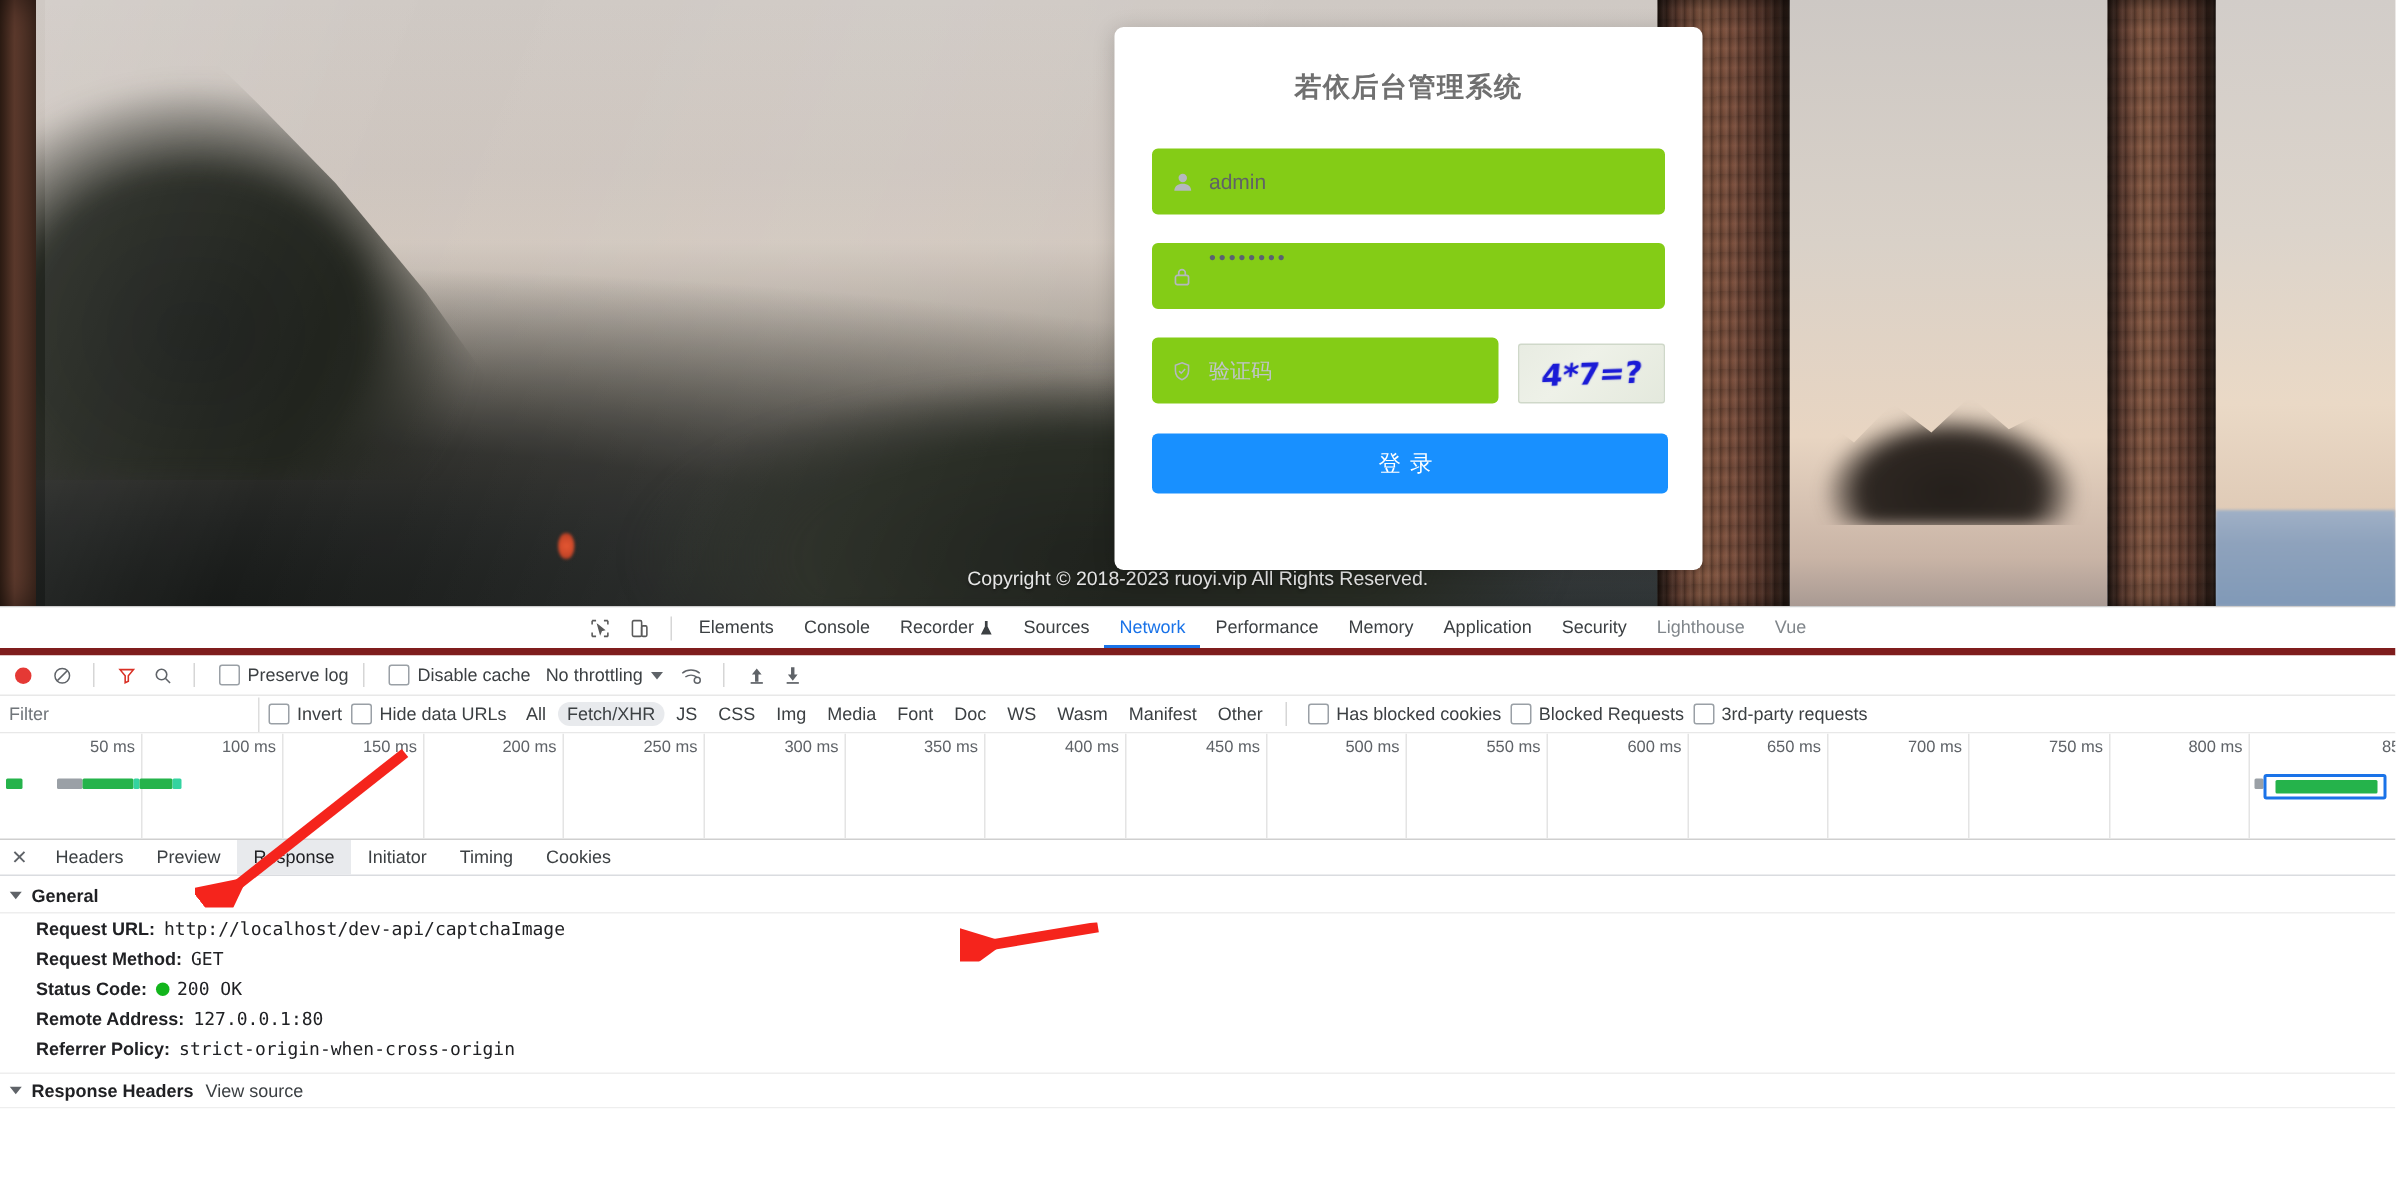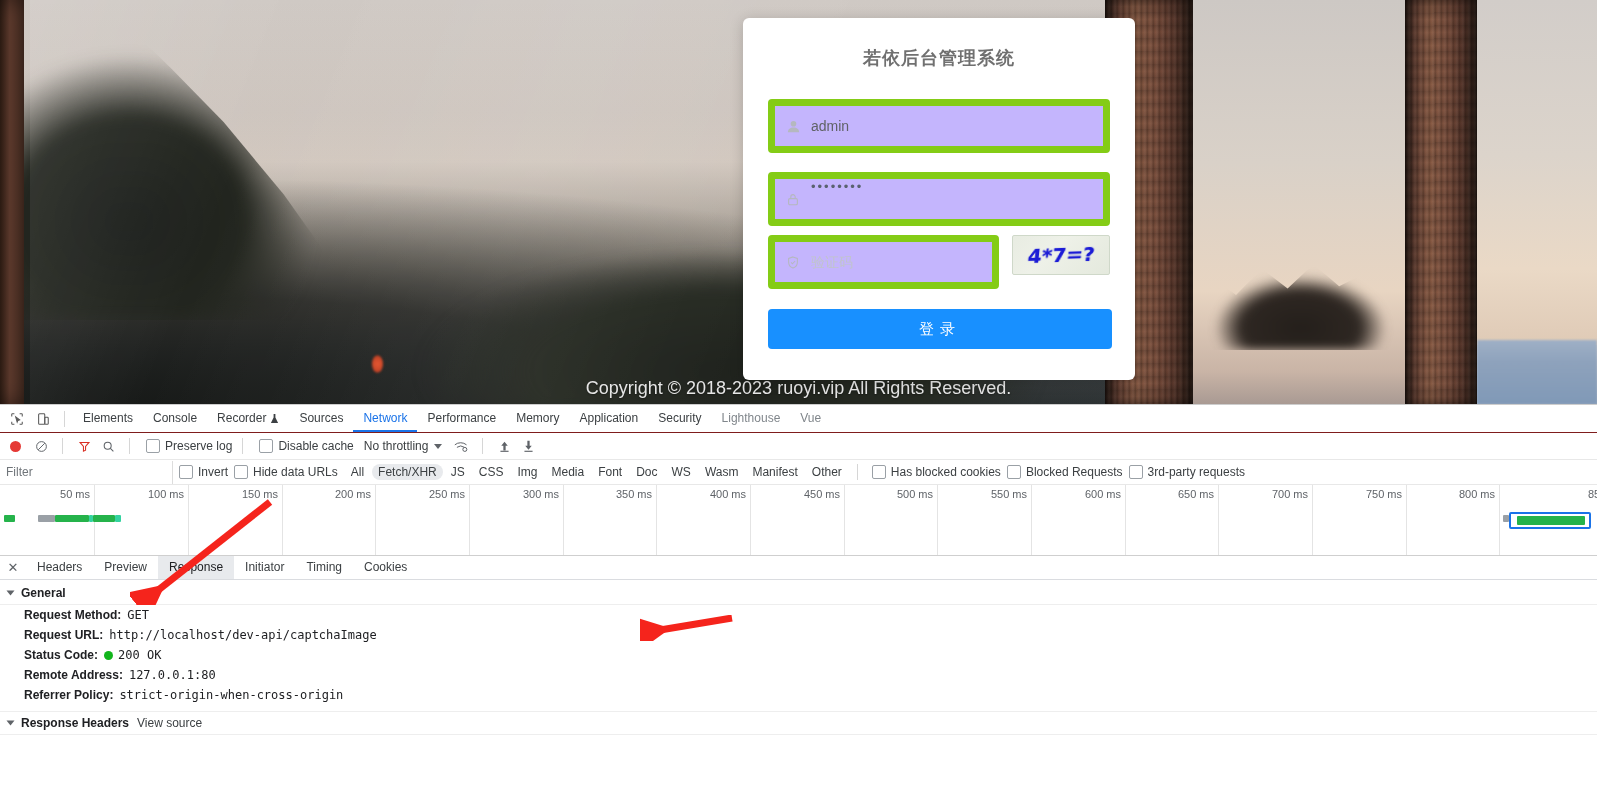--- a/index.html
+++ b/index.html
@@ -89,35 +89,35 @@
     background:#fff;border-radius:6px;
     box-shadow:0 2px 14px rgba(0,0,0,.18);
   }
   .login-title{
     margin:0;padding-top:28px;
     text-align:center;font-size:18px;font-weight:700;color:#707070;
     letter-spacing:1px;
   }
   .field{
     position:relative;margin:0 25px;height:40px;
-    border:7px solid #84cc16;border-radius:4px;background:#c4b5fd;
+    border:2px solid #84cc16;border-radius:4px;background:#84cc16;
     display:flex;align-items:center;
   }
   .field.user{margin-top:29px;}
   .field.pass{margin-top:19px;}
   .field-icon{width:36px;display:flex;align-items:center;justify-content:center;color:#b5b8bf;}
   .field-input{
     flex:1;border:none;outline:none;background:transparent;
     font-family:"Liberation Sans",sans-serif;font-size:14px;color:#606266;
     padding:0;height:100%;
   }
   .field-input::placeholder{color:#c0c4cc;}
   .field-input.pw{letter-spacing:2px;font-size:13px;color:#5a6270;}
 
-  .captcha-row{margin-top:9px;display:flex;align-items:flex-start;padding:0 25px;}
+  .captcha-row{margin-top:19px;display:flex;align-items:flex-end;padding:0 25px;}
   .field.code{margin:0;flex:1;}
   .captcha-img{
     width:96px;height:38px;margin-left:13px;
     border:1px solid #cfd8c9;border-radius:2px;
     background:linear-gradient(135deg,#e8ece2 0%,#eef1e8 40%,#e4e9dd 100%);
     display:flex;align-items:center;justify-content:center;
     overflow:hidden;cursor:pointer;
   }
   .captcha-text{
     font-family:"DejaVu Sans",sans-serif;
@@ -134,33 +134,33 @@
   }
   .remember-label{margin-left:9px;font-size:14px;color:#606266;}
   .login-btn{
     display:block;margin:20px 25px 0;width:344px;height:40px;
     background:#1890ff;border:none;border-radius:4px;
     color:#fff;font-size:15px;letter-spacing:6px;
     font-family:"Liberation Sans",sans-serif;cursor:pointer;
   }
   .copyright{
     position:absolute;left:0;top:378px;width:1597px;text-align:center;
-    font-size:18px;color:#e6e6e6;text-shadow:0 1px 2px rgba(0,0,0,.35);
+    font-size:13px;color:#e6e6e6;text-shadow:0 1px 2px rgba(0,0,0,.35);
     white-space:nowrap;
   }
 
   
   .devtools{
     position:absolute;left:0;top:404px;width:1597px;height:382px;
     background:#fff;border-top:1px solid #cdcdcd;
     font-size:12px;color:#333;
   }
   .dt-tabbar{
     display:flex;align-items:center;height:27px;
-    border-bottom:1px solid #7f1d1d;background:#fff;padding-left:4px;
+    border-bottom:5px solid #7f1d1d;background:#fff;padding-left:4px;justify-content:center;
   }
   .dt-icon-btn{
     width:26px;height:24px;display:flex;align-items:center;justify-content:center;
     color:#5a5a5a;cursor:pointer;
   }
   .dt-sep{width:1px;height:16px;background:#d6d6d6;margin:0 8px;}
   .dt-tab{
     padding:0 10px;height:27px;line-height:27px;color:#3c4043;cursor:pointer;white-space:nowrap;
     display:flex;align-items:center;gap:4px;
   }
@@ -511,26 +511,26 @@
           <span class="det-tab">Timing</span>
           <span class="det-tab">Cookies</span>
         </div>
 
         <div class="det-body">
           <div class="sec-head">
             <span class="tri"></span>
             <span>General</span>
           </div>
           <div class="kv">
+            <span class="k">Request URL:</span>
+            <span class="v">http://localhost/dev-api/captchaImage</span>
+          </div>
+          <div class="kv">
             <span class="k">Request Method:</span>
             <span class="v">GET</span>
-          </div>
-          <div class="kv">
-            <span class="k">Request URL:</span>
-            <span class="v">http://localhost/dev-api/captchaImage</span>
           </div>
           <div class="kv">
             <span class="k">Status Code:</span>
             <span class="status-dot"></span>
             <span class="v" style="margin-left:0">200 OK</span>
           </div>
           <div class="kv">
             <span class="k">Remote Address:</span>
             <span class="v">127.0.0.1:80</span>
           </div>

